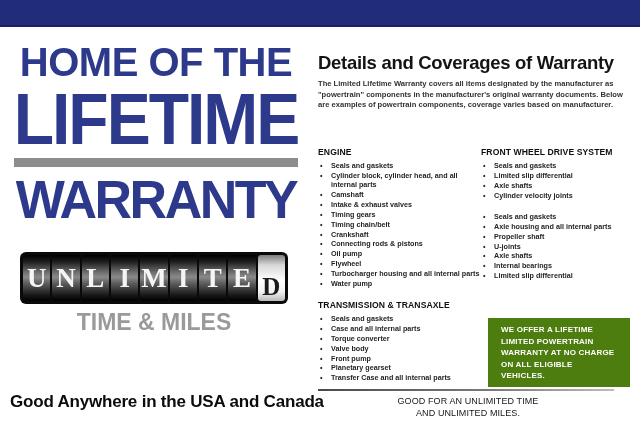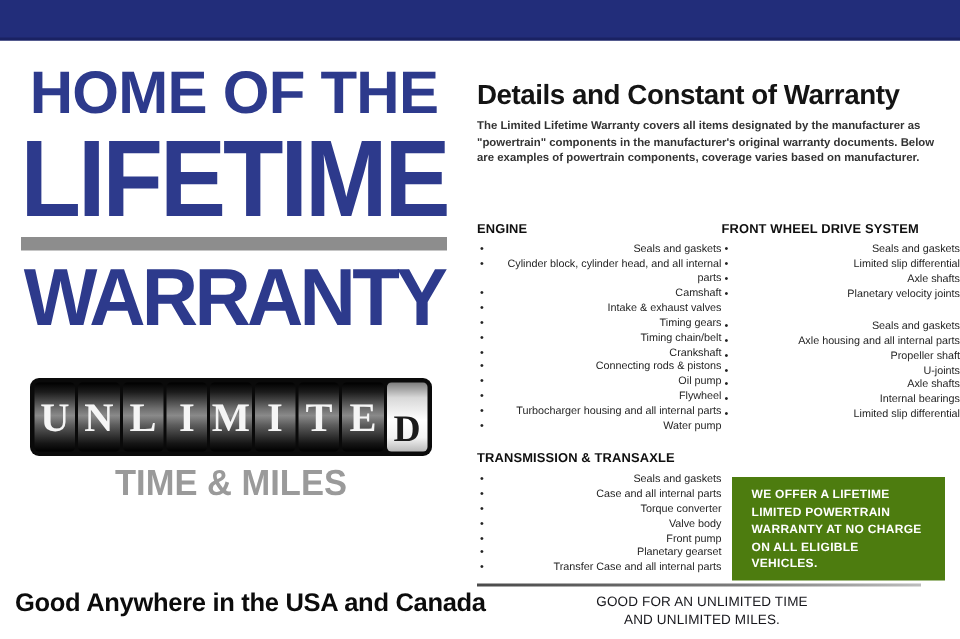--- a/index.html
+++ b/index.html
@@ -85,21 +85,21 @@
   .col-left { width: 163px; }
   .col-right { width: 159px; }
   .section { margin-bottom: 12px; }
   .section h3 {
     font-size: 8.6px; font-weight: bold; color: #0f0f0f; letter-spacing: 0.1px;
     margin-bottom: 4px;
   }
   .section ul { list-style: none; }
   .section li {
     position: relative; font-size: 7.2px; color: #242424; line-height: 1.3;
-    padding-left: 13px; margin-bottom: 0.5px; font-weight: 400; text-align: right;
+    padding-left: 13px; margin-bottom: 0.5px; font-weight: 700;
   }
   .section li::before {
     content: "•"; position: absolute; left: 2px; top: 0; color: #242424;
     font-size: 7.2px;
   }
   .offer-box {
     margin: 38px 4px 0 7px; width: 142px;
     background: #4d7c0f; color: #ffffff;
     font-size: 8px; font-weight: bold; line-height: 1.42; letter-spacing: 0.2px;
     padding: 6px 12px 6px 13px;
@@ -137,21 +137,21 @@
       <div class="odo-cell">I</div>
       <div class="odo-cell">T</div>
       <div class="odo-cell">E</div>
       <div class="odo-cell light">D</div>
     </div>
 
   <div class="tagline">TIME &amp; MILES</div>
 
   <div class="brand-footer">Good Anywhere in the USA and Canada</div>
 
-  <div class="details-title">Details and Constant of Warranty</div>
+  <div class="details-title">Details and Coverages of Warranty</div>
 
   <div class="details-intro">The Limited Lifetime Warranty covers all items designated by the manufacturer as "powertrain" components in the manufacturer's original warranty documents. Below are examples of powertrain components, coverage varies based on manufacturer.</div>
 
   <div class="columns">
     <div class="col-left">
         <div class="section">
           <h3>ENGINE</h3>
           <ul>
             <li>Seals and gaskets</li>
             <li>Cylinder block, cylinder head, and all internal parts</li>
@@ -181,21 +181,21 @@
         </div>
       </div>
     <div class="col-right">
 
     <div class="section">
           <h3>FRONT WHEEL DRIVE SYSTEM</h3>
           <ul>
             <li>Seals and gaskets</li>
             <li>Limited slip differential</li>
             <li>Axle shafts</li>
-            <li>Planetary velocity joints</li>
+            <li>Cylinder velocity joints</li>
           </ul>
         </div>
         <div class="section">
           <ul>
             <li>Seals and gaskets</li>
             <li>Axle housing and all internal parts</li>
             <li>Propeller shaft</li>
             <li>U-joints</li>
             <li>Axle shafts</li>
             <li>Internal bearings</li>

